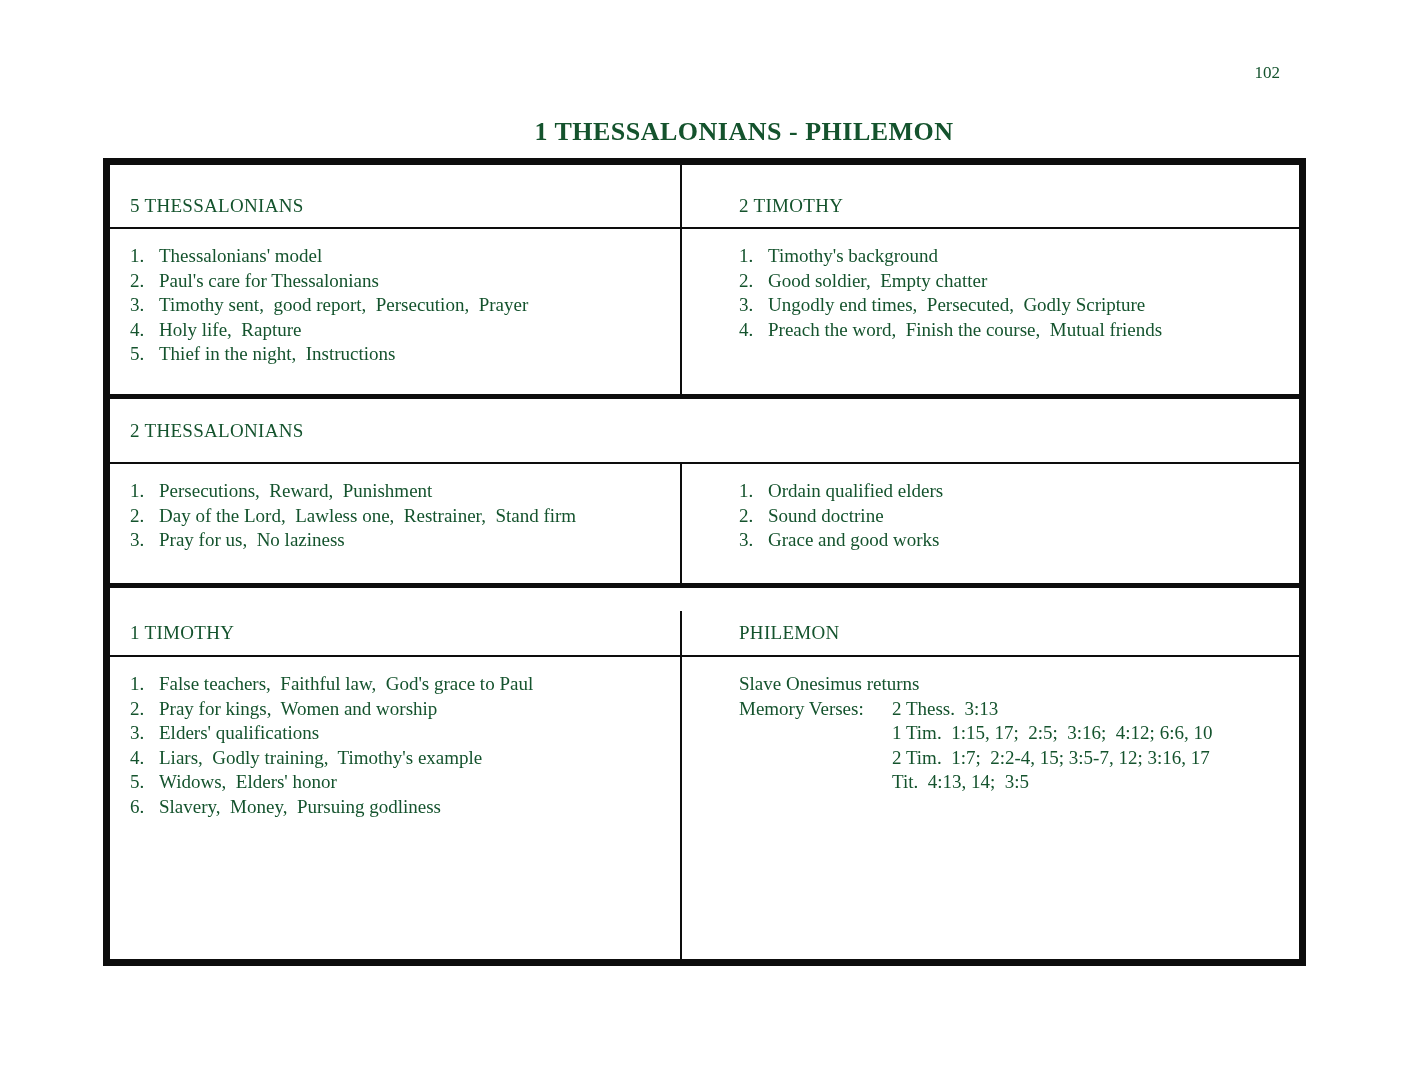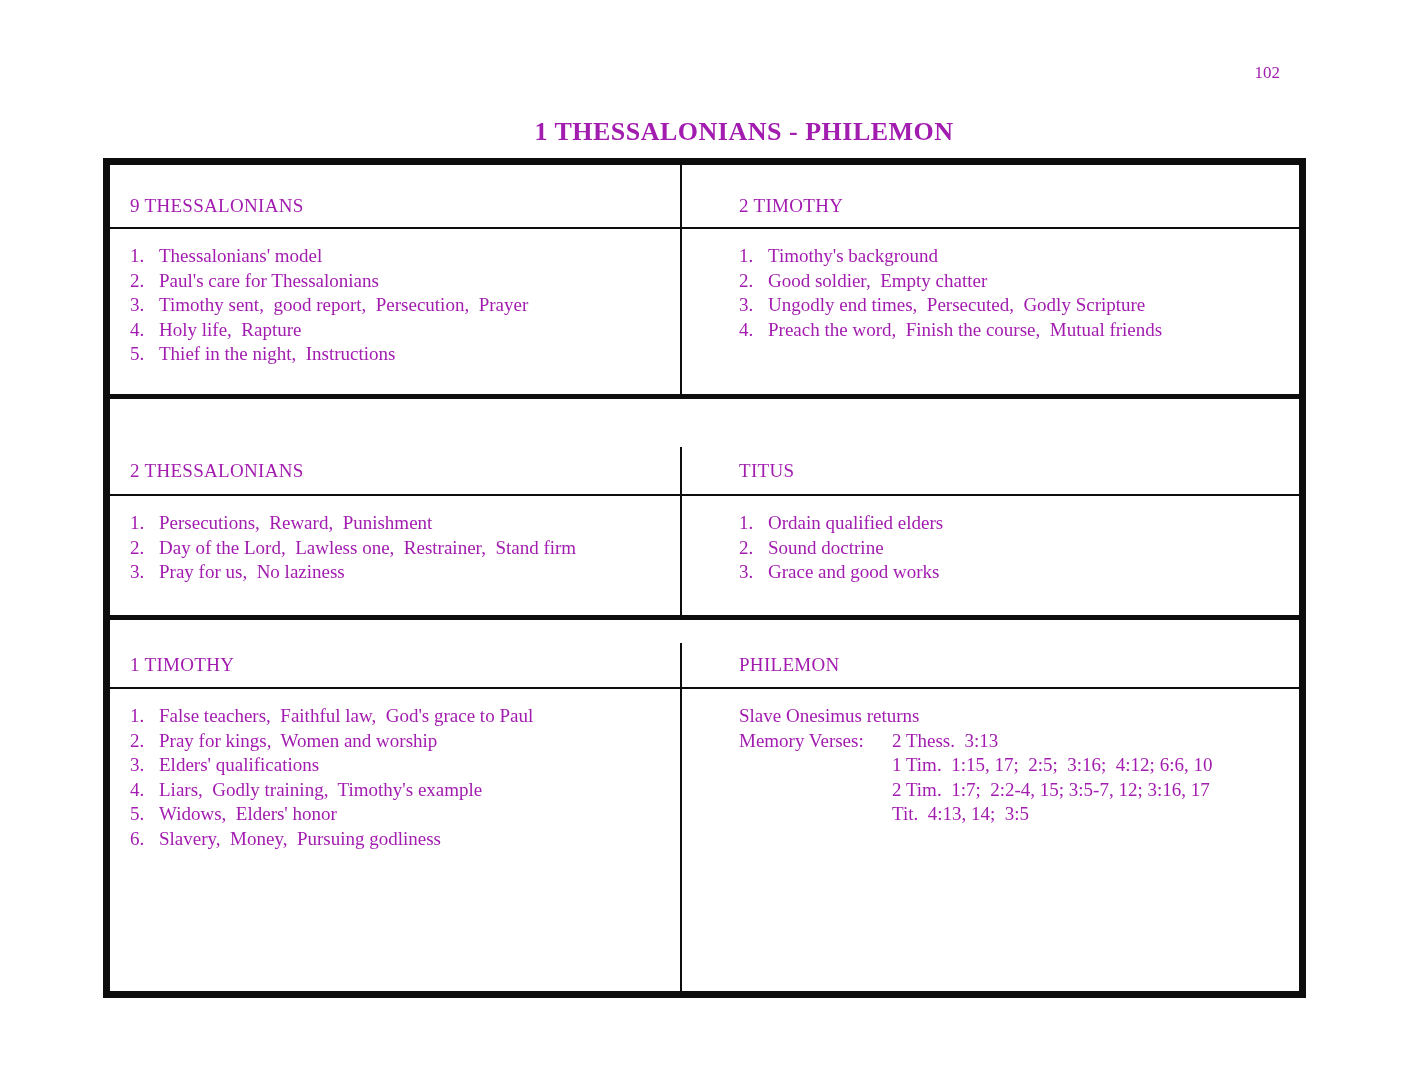--- a/index.html
+++ b/index.html
@@ -2,21 +2,21 @@
 <html><head>
 <meta charset="utf-8">
 <style>
   * { margin: 0; padding: 0; box-sizing: border-box; }
   html, body { background: #ffffff; }
   .page {
     position: relative;
     width: 1408px;
     height: 1088px;
     background: #ffffff;
-    color: #a21caf;
+    color: #14532d;
     font-family: "Liberation Serif", "DejaVu Serif", serif;
     font-size: 19px;
     overflow: hidden;
   }
   .page-number {
     position: absolute;
     top: 63px;
     right: 128px;
     font-size: 17px;
   }
@@ -47,21 +47,21 @@
   .tcell.right { border-left: 2px solid #0d0d0d; }
   .header-row { border-bottom: 2px solid #0d0d0d; }
   .header-row .tcell {
     display: flex;
     align-items: center;
     font-size: 19px;
     letter-spacing: 0.3px;
   }
   .hrow1 { height: 64px; }
   .hrow1 .tcell { padding-top: 20px; }
-  .hrow2 { height: 49px; margin-top: 48px; }
+  .hrow2 { height: 65px; }
   .hrow3 { height: 46px; margin-top: 23px; }
   .content-row { }
   .content-row.sep { border-bottom: 5px solid #0d0d0d; }
   .row1 .tcell { min-height: 165px; }
   .row2 .tcell { min-height: 119px; }
   .row3 .tcell { min-height: 302px; }
   .tcell.left { padding-left: 20px; padding-right: 14px; }
   .tcell.right { padding-left: 57px; padding-right: 12px; }
   .content-cell { padding-top: 15px; padding-bottom: 12px; }
   .li {
@@ -83,21 +83,21 @@
 
 <div class="page">
 
   <div class="page-number">102</div>
 
   <div class="doc-title">1 THESSALONIANS - PHILEMON</div>
 
   <div class="outline-table">
 
     <div class="trow header-row hrow1">
-      <div class="tcell left">9 THESSALONIANS</div>
+      <div class="tcell left">5 THESSALONIANS</div>
       <div class="tcell right">2 TIMOTHY</div>
     </div>
 
     <div class="trow content-row sep row1">
       <div class="tcell left content-cell">
         <div class="li">
             <span class="num">1.</span>
             <span class="txt">Thessalonians' model</span>
           </div>
         <div class="li">
@@ -132,21 +132,20 @@
           </div>
         <div class="li">
             <span class="num">4.</span>
             <span class="txt">Preach the word,  Finish the course,  Mutual friends</span>
           </div>
       </div>
     </div>
 
     <div class="trow header-row hrow2">
       <div class="tcell left">2 THESSALONIANS</div>
-      <div class="tcell right">TITUS</div>
     </div>
 
     <div class="trow content-row sep row2">
       <div class="tcell left content-cell">
         <div class="li">
             <span class="num">1.</span>
             <span class="txt">Persecutions,  Reward,  Punishment</span>
           </div>
         <div class="li">
             <span class="num">2.</span>

